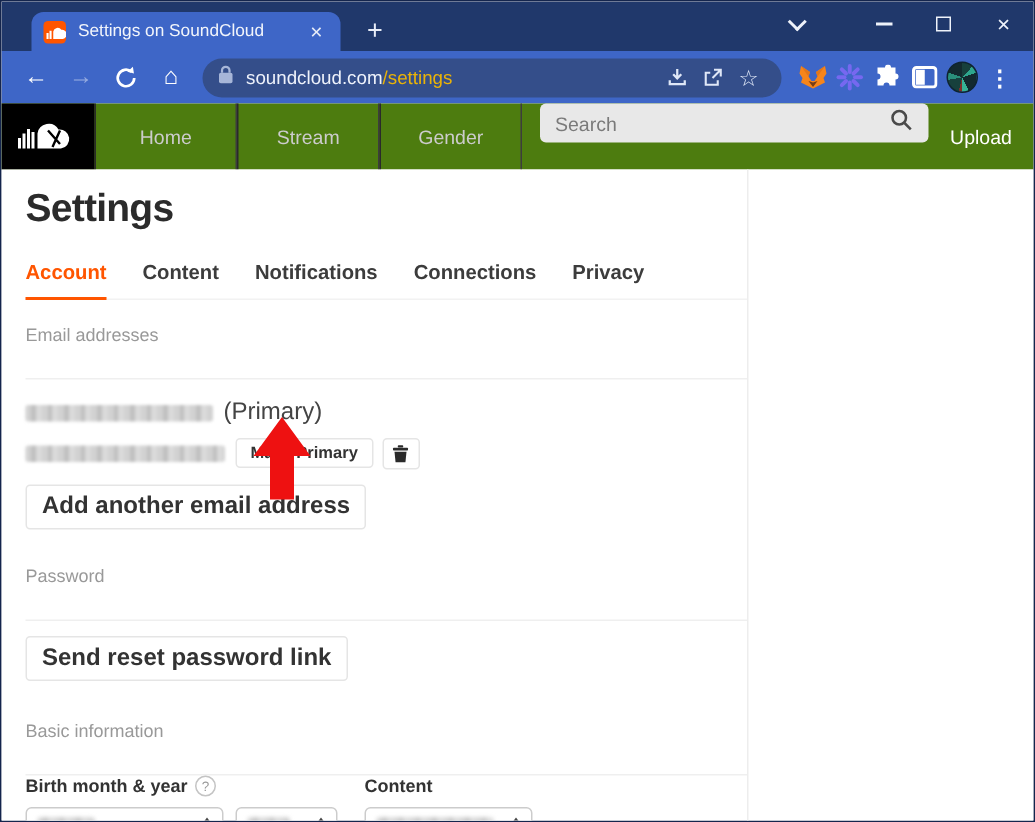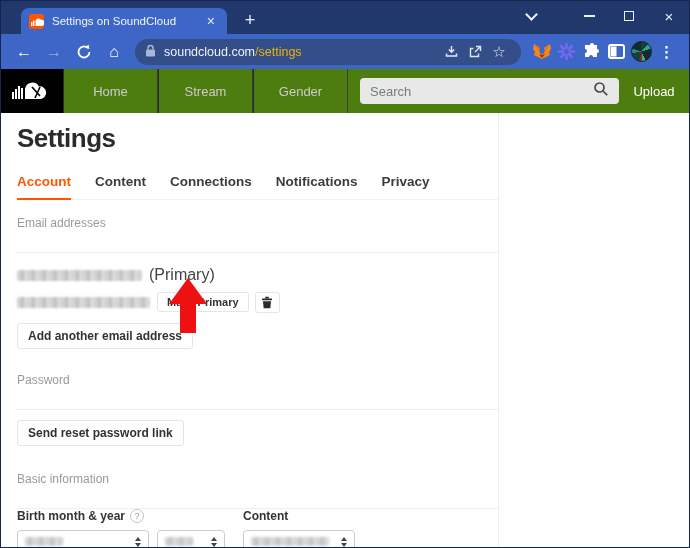--- a/index.html
+++ b/index.html
@@ -45,21 +45,21 @@
             background:conic-gradient(#17403c 0 12%, #2ea58c 12% 20%, #132a2e 20% 43%,
                        #37b294 43% 50%, #7e2f2a 50% 54%, #17403c 54% 72%, #2a8f7a 72% 80%, #132a2e 80% 100%);
             border:1px solid #0e2430; }
   .menu-dots { color:#fff; font-size:15px; font-weight:bold; letter-spacing:0; }
 
   
   .sc-header { height:44px; background:#4d7c0f; display:flex; align-items:stretch; }
   .sc-logo { width:62px; background:#000; display:flex; align-items:center; justify-content:center; flex:0 0 auto; }
   .sc-nav-item { width:95px; display:flex; align-items:center; justify-content:center;
                  color:#cccccc; font-size:13px; border-left:1px solid #2a2a2a; border-right:1px solid #3d3d3d; }
-  .sc-search-wrap { flex:1; display:flex; align-items:center; padding-left:12px; min-width:0; }
+  .sc-search-wrap { flex:1; display:flex; align-items:flex-start; padding-left:12px; min-width:0; }
   .sc-search { flex:1; height:26px; background:#e8e8e8; border-radius:4px; display:flex;
                align-items:center; padding:0 10px; min-width:0; }
   .sc-search-text { color:#7a7a7a; font-size:13px; flex:1; }
   .sc-upload { width:70px; display:flex; align-items:center; justify-content:center;
                color:#ffffff; font-size:13px; flex:0 0 auto; }
 
   
   .content { position:relative; height:436px; background:#fff; padding:10px 0 0 16px; }
   .seam { position:absolute; left:497px; top:0; bottom:0; width:1px; background:#ededed; }
   h1.page-title { font-size:26px; font-weight:bold; color:#2b2b2b; letter-spacing:-0.5px; }
@@ -69,21 +69,21 @@
   .ptab.active { color:var(--accent_orange,#ff5500); border-bottom:2px solid var(--accent_orange,#ff5500); margin-bottom:-1px; }
 
   .section-label { font-size:12px; color:#999999; margin-top:16px; padding-bottom:22px;
                    border-bottom:1px solid #efefef; width:481px; }
   .redacted { display:inline-block; height:11px; border-radius:2px; vertical-align:middle;
               background:repeating-linear-gradient(90deg,#d2d2d2 0 4px,#c0c0c0 4px 7px,#dadada 7px 11px);
               filter:blur(1.2px); }
   .email-row1 { margin-top:14px; display:flex; align-items:center; height:16px; }
   .primary-suffix { font-size:16px; color:#444; margin-left:7px; }
   .email-row2 { margin-top:8px; display:flex; align-items:center; height:22px; }
-  .btn { font-size:12px; font-weight:bold; color:#333; background:#fff;
+  .btn { font-size:16px; font-weight:bold; color:#333; background:#fff;
          border:1px solid #e5e5e5; border-radius:3px; padding:5px 10px; cursor:pointer;
          font-family:"Liberation Sans", sans-serif; }
   .btn-small { font-size:11px; padding:3px 9px; margin-left:7px; }
   .btn-trash { margin-left:6px; width:25px; height:21px; display:flex; align-items:center; justify-content:center; padding:0; }
   .btn-add { margin-top:10px; }
   .btn-reset { margin-top:10px; }
 
   .arrow-red { position:absolute; left:167px; top:165px; }
 
   .form-row { display:flex; }
@@ -237,22 +237,22 @@
   </div>
 
   <div class="content">
     <div class="seam"></div>
 
     <h1 class="page-title">Settings</h1>
 
     <div class="tabs">
       <span class="ptab active">Account</span>
       <span class="ptab">Content</span>
+      <span class="ptab">Notifications</span>
       <span class="ptab">Connections</span>
-      <span class="ptab">Notifications</span>
       <span class="ptab">Privacy</span>
     </div>
 
     <div class="section-label">Email addresses</div>
 
     <div class="email-row1">
       <span class="redacted" style="width:125px;"></span>
       <span class="primary-suffix">(Primary)</span>
     </div>
 

